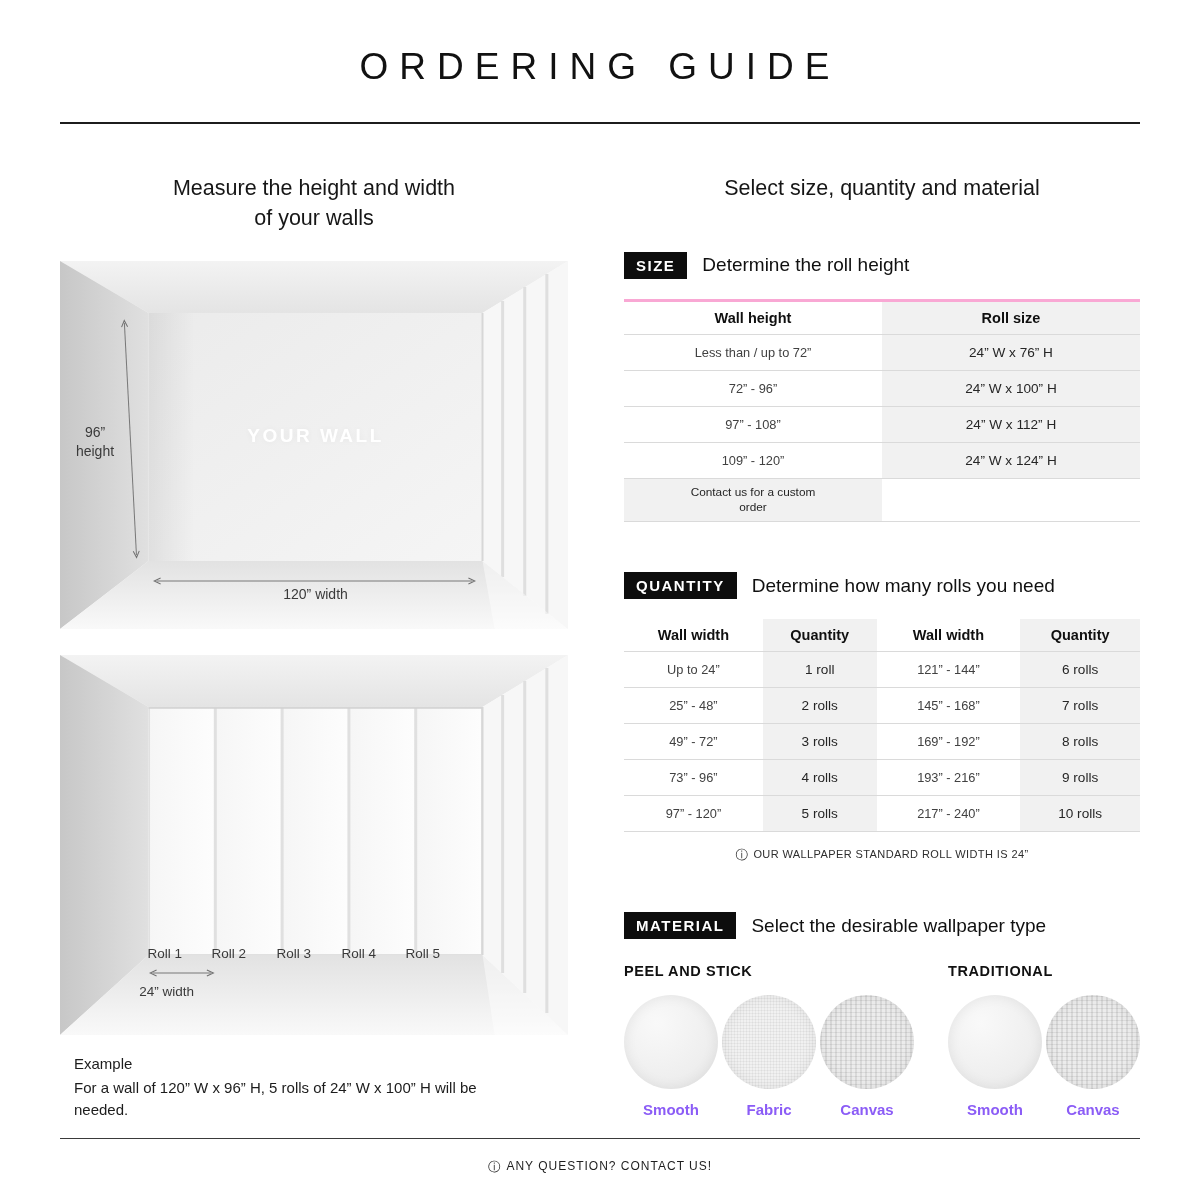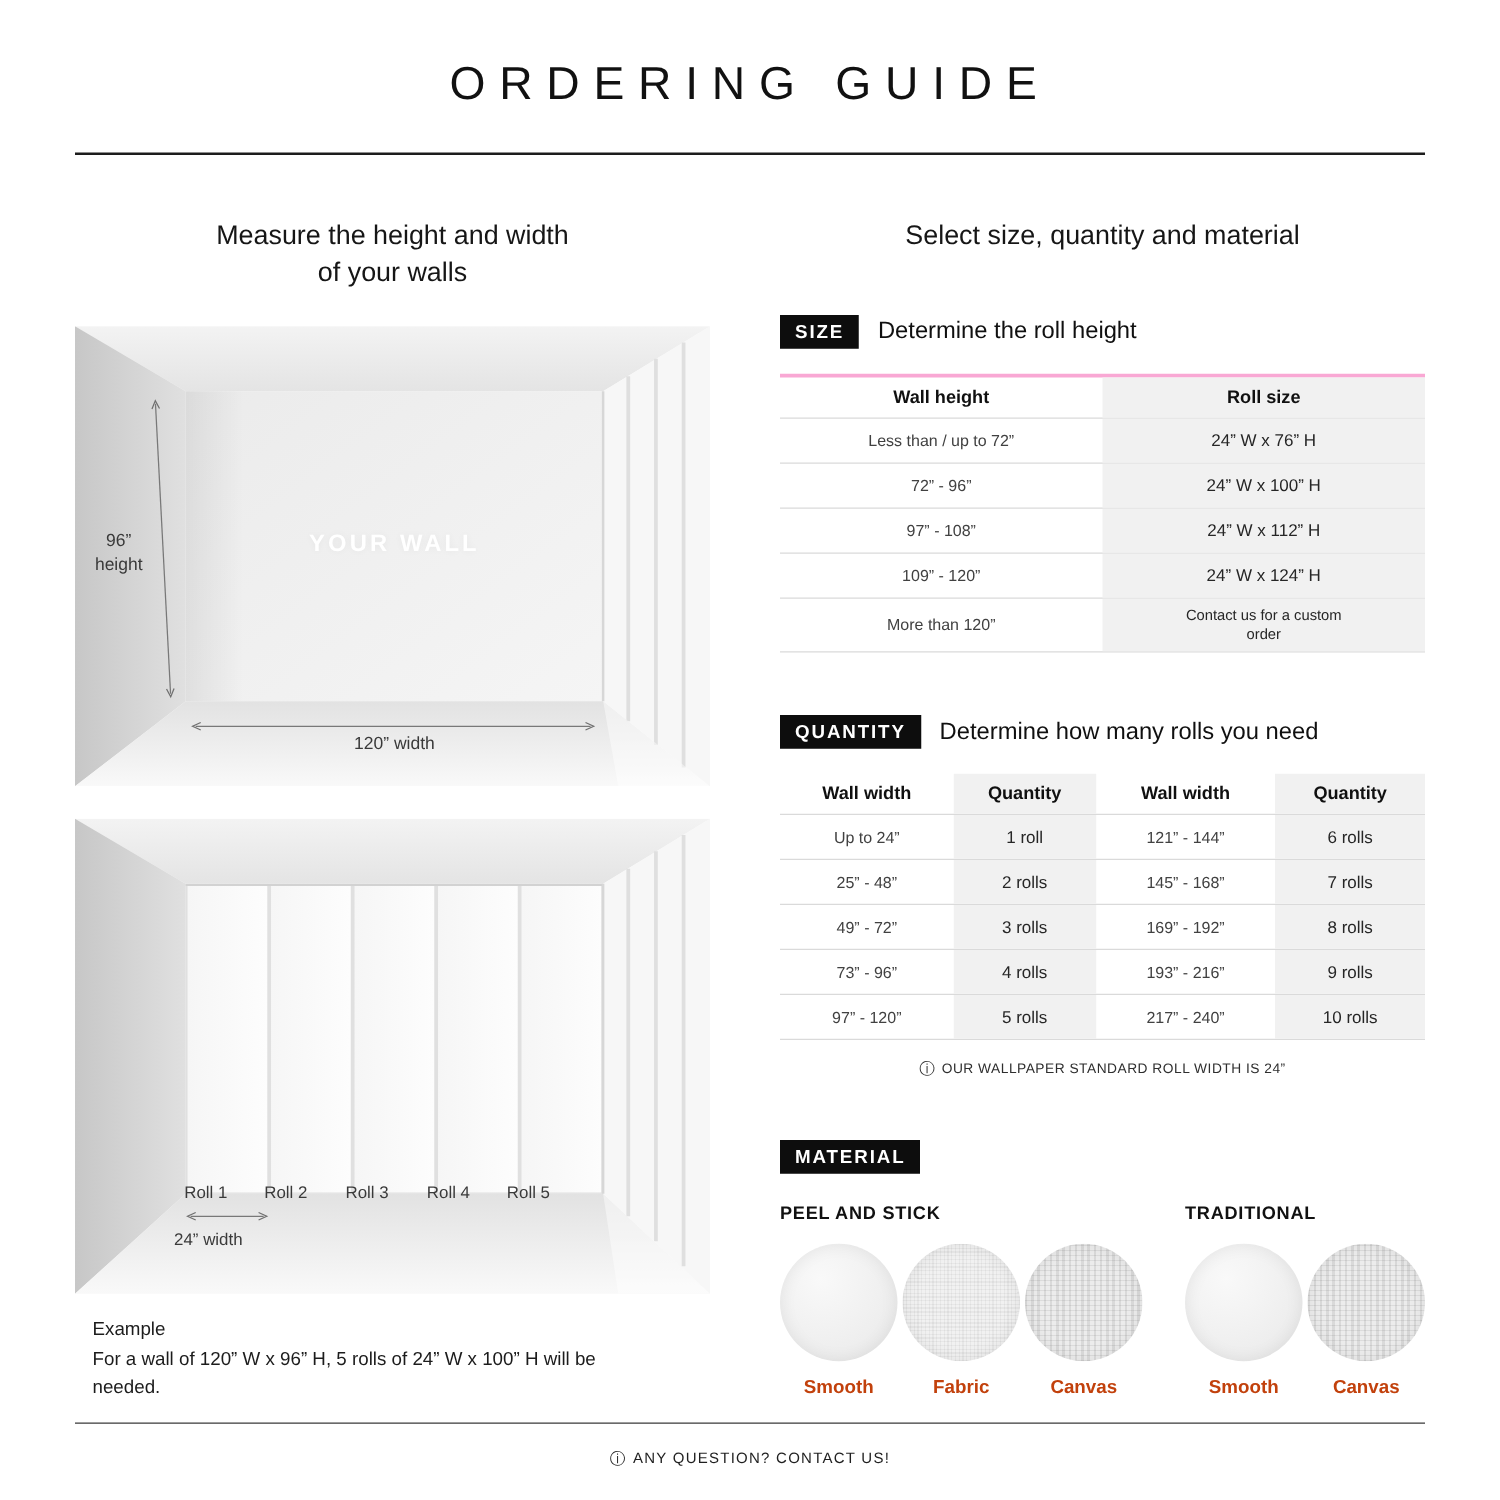--- a/index.html
+++ b/index.html
@@ -62,21 +62,21 @@
   .swatch-row { display: flex; gap: 4px; margin-top: 16px; justify-content: center; }
   .swatch { display: flex; flex-direction: column; align-items: center; }
   .swatch-circle { width: 94px; height: 94px; border-radius: 50%; box-shadow: inset 0 0 14px rgba(0,0,0,0.07); }
   .tex-smooth { background: radial-gradient(circle at 35% 30%, #f9f9f9, #eeeeee 65%, #e6e6e6 100%); }
   .tex-fabric { background-color: #f1f1f1;
     background-image: repeating-linear-gradient(0deg, rgba(0,0,0,0.045) 0 1px, transparent 1px 3px),
                       repeating-linear-gradient(90deg, rgba(0,0,0,0.045) 0 1px, transparent 1px 3px); }
   .tex-canvas { background-color: #ececec;
     background-image: repeating-linear-gradient(0deg, rgba(0,0,0,0.07) 0 1px, transparent 1px 4px),
                       repeating-linear-gradient(90deg, rgba(0,0,0,0.08) 0 2px, transparent 2px 5px); }
-  .swatch-label { margin-top: 12px; font-weight: bold; font-size: 15px; color: #c2410c; }
+  .swatch-label { margin-top: 12px; font-weight: bold; font-size: 15px; color: #8b5cf6; }
 
   .footer { position: absolute; left: 60px; right: 60px; bottom: 24px; border-top: 1px solid #3a3a3a; padding-top: 20px; text-align: center; }
   .footer-text { font-size: 12px; letter-spacing: 1px; color: #1f1f1f; }
 </style>
 </head>
 <body>
 
 <div class="page">
 
   <h1 class="page-title">ORDERING GUIDE</h1>
@@ -219,21 +219,20 @@
           </div>
           <div class="t-row">
             <div class="cell wall-cell">97” - 108”</div>
             <div class="cell roll-cell shaded">24” W x 112” H</div>
           </div>
           <div class="t-row">
             <div class="cell wall-cell">109” - 120”</div>
             <div class="cell roll-cell shaded">24” W x 124” H</div>
           </div>
           <div class="t-row">
-            <div class="cell wall-cell">More than 120”</div>
             <div class="cell roll-cell roll-cell-small shaded">
               <span>Contact us for a custom order</span>
             </div>
           </div>
         </div>
       </section>
 
       <section class="quantity-section">
         <div class="section-head">
           <span class="badge">QUANTITY</span>
@@ -278,20 +277,21 @@
           </div>
         </div>
         <p class="table-note">
           <span class="info-glyph">ⓘ</span><span>OUR WALLPAPER STANDARD ROLL WIDTH IS 24”</span>
         </p>
       </section>
 
       <section class="material-section">
         <div class="section-head">
           <span class="badge">MATERIAL</span>
+          <span class="section-sub">Select the desirable wallpaper type</span>
         </div>
         <div class="material-groups">
           <div class="material-group">
             <div class="material-group-title">PEEL AND STICK</div>
             <div class="swatch-row">
               <div class="swatch">
                 <div class="swatch-circle tex-smooth"></div>
                 <div class="swatch-label">Smooth</div>
               </div>
               <div class="swatch">

